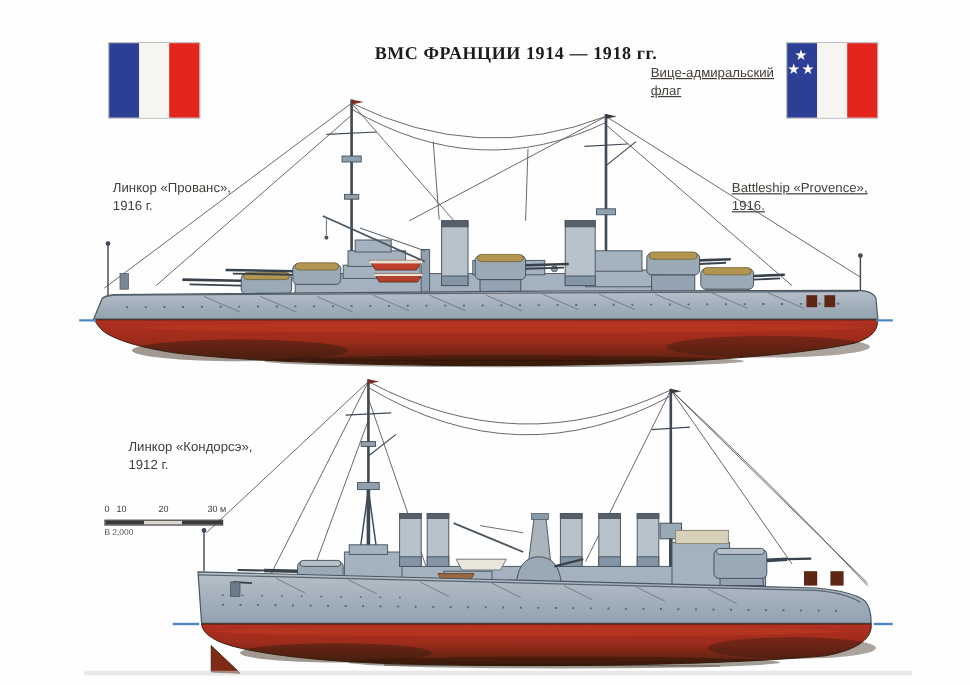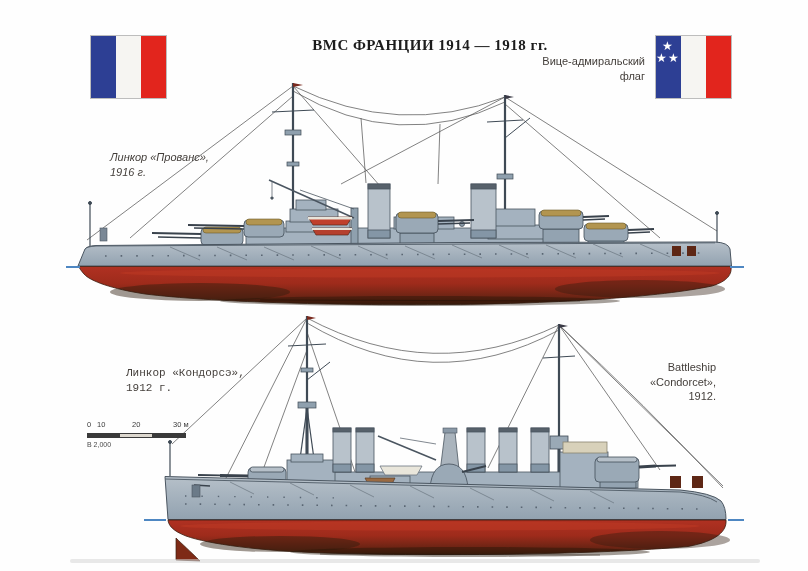--- a/index.html
+++ b/index.html
@@ -2,39 +2,39 @@
 <html><head>
 <meta charset="utf-8">
 <style>
   html,body{margin:0;padding:0;background:#ffffff;}
   .page{position:relative;width:808px;height:571px;background:#fefefe;overflow:hidden;
         font-family:"Liberation Sans",sans-serif;}
   .title{position:absolute;left:120px;top:37px;width:620px;margin:0;text-align:center;
          font-family:"Liberation Serif",serif;font-size:15px;font-weight:bold;color:#1c1c1c;
          letter-spacing:.5px;}
   .lbl{position:absolute;font-size:11px;line-height:1.32;color:#433e3a;}
-  .lbl.right{text-align:right;}
+  .lbl.right{text-decoration:underline;}
   .flag{position:absolute;width:77px;height:64px;display:flex;border:1px solid #bdbdbd;
         box-sizing:border-box;}
   .flag .band{flex:1;}
   .band.blue{background:#2d3f94;}
   .band.white{background:#f6f5f2;}
   .band.red{background:#e2251d;}
   .flag-stern{left:90px;top:35px;}
   .flag-vice{left:655px;top:35px;}
   .stars{position:absolute;left:0;top:0;width:26px;height:64px;}
   .stars i{position:absolute;font-style:normal;color:#ffffff;font-size:12px;line-height:12px;}
   .s1{left:6px;top:4px;}
   .s2{left:0px;top:16px;}
   .s3{left:12px;top:16px;}
   .flag-stern-label{left:183px;top:54px;}
   .flag-vice-label{right:163px;top:54px;}
-  .ship1-ru{left:110px;top:150px;font-style:italic;}
+  .ship1-ru{left:94px;top:150px;}
   .ship1-en{right:85px;top:150px;}
-  .ship2-ru{left:126px;top:366px;font-family:Liberation Mono, monospace;}
+  .ship2-ru{left:107px;top:366px;}
   .ship2-en{right:92px;top:360px;}
   .ship-svg{position:absolute;}
   #ship1{left:60px;top:78px;}
   #ship2{left:140px;top:310px;}
   .scalebar{position:absolute;left:85px;top:420px;width:110px;height:32px;
             font-size:7.5px;color:#3a3a3a;}
   .scalebar .t{position:absolute;top:0;}
   .t0{left:2px;} .t1{left:12px;} .t2{left:47px;} .t3{left:88px;}
   .scalebar .bar{position:absolute;left:2px;top:13px;width:97px;height:3px;border:1px solid #3a3a3a;
        background:linear-gradient(to right,#3a3a3a 0 33%,#ddd8cf 33% 66%,#3a3a3a 66% 100%);}
@@ -67,28 +67,27 @@
   </div>
   <div class="lbl right flag-vice-label">
     <div>Вице-адмиральский</div>
     <div>флаг</div>
   </div>
 
   <div class="lbl ship1-ru">
     <div>Линкор «Прованс»,</div>
       <div>1916 г.</div>
   </div>
+  <div class="lbl right ship1-en">
+    <div>Battleship «Provence»,</div>
+      <div>1916.</div>
+  </div>
   <div class="lbl ship2-ru">
     <div>Линкор «Кондорсэ»,</div>
       <div>1912 г.</div>
-  </div>
-  <div class="lbl right ship2-en">
-    <div>Battleship</div>
-      <div>«Condorcet»,</div>
-    <div>1912.</div>
   </div>
 
   <svg id="ship1" class="ship-svg" width="690" height="230" viewBox="0 0 690 230">
     <defs>
       <linearGradient id="g1grey" x1="0" y1="0" x2="0" y2="1">
         <stop offset="0" stop-color="#b6c0c9"></stop>
           <stop offset="1" stop-color="#92a2b0"></stop>
       </linearGradient>
       <linearGradient id="g1red" x1="0" y1="0" x2="0" y2="1">
         <stop offset="0" stop-color="#b03122"></stop>

